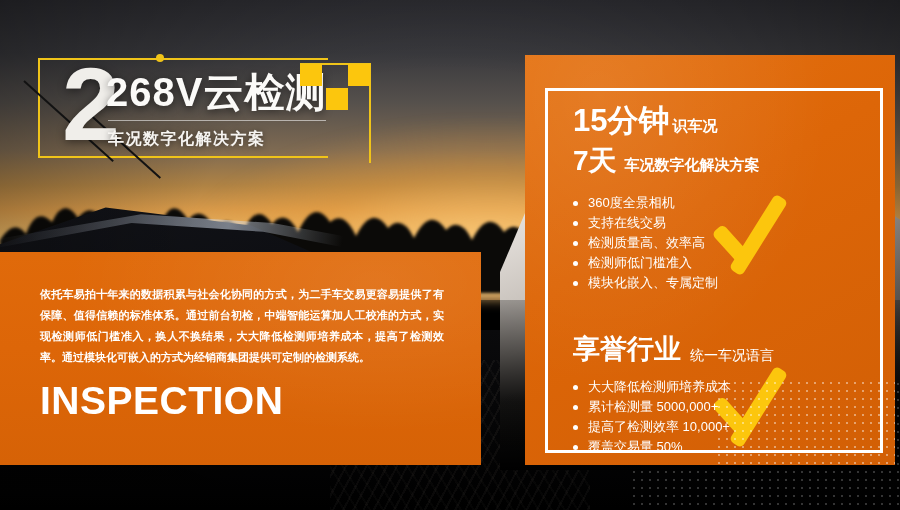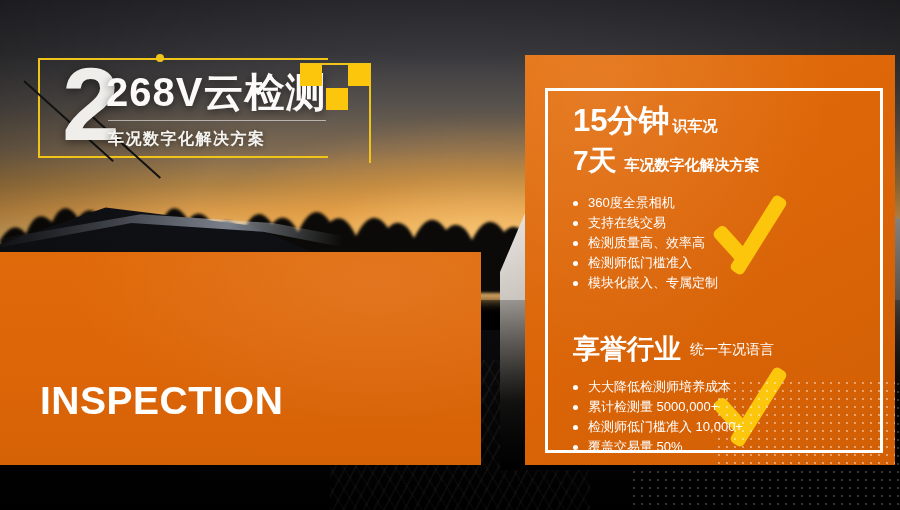--- a/index.html
+++ b/index.html
@@ -197,21 +197,21 @@
     display: flex; align-items: baseline; gap: 3px;
     color: #ffffff; margin-bottom: 4px;
   }
   .h-big .num { font-size: 31px; font-weight: 700; line-height: 36px; letter-spacing: 0; }
   .h-big .tail { font-size: 15px; font-weight: 700; line-height: 20px; }
   .h-big2 { margin-top: 2px; margin-bottom: 14px; gap: 8px; }
   .h-big2 .num { font-size: 28px; }
   .h-big2 .tail { font-size: 15px; }
 
   .h-sec {
-    display: flex; align-items: center; gap: 9px;
+    display: flex; align-items: flex-end; gap: 9px;
     color: #ffffff; margin-bottom: 12px;
   }
   .h-sec .main { font-size: 27px; font-weight: 700; line-height: 32px; }
   .h-sec .sub  { font-size: 14px; font-weight: 400; line-height: 20px; }
 
   ul.feat { list-style: none; }
   ul.feat li {
     position: relative; color: #ffffff; font-size: 13px; line-height: 20px;
     font-weight: 400; padding-left: 15px; white-space: nowrap;
     font-family: Liberation Sans, sans-serif;
@@ -257,20 +257,21 @@
   <div class="checkers">
     <div class="checker-edge"></div>
     <div class="checker-right"></div>
     <i class="sq-a"></i>
     <i class="sq-c"></i>
     <i class="sq-d"></i>
   </div>
 
   <div class="left-panel">
     <div class="gloss"></div>
+    <p class="body-copy">依托车易拍十年来的数据积累与社会化协同的方式，为二手车交易更容易提供了有保障、值得信赖的标准体系。通过前台初检，中端智能运算加人工校准的方式，实现检测师低门槛准入，换人不换结果，大大降低检测师培养成本，提高了检测效率。通过模块化可嵌入的方式为经销商集团提供可定制的检测系统。</p>
     <div class="cloud-line">
       <span class="inspection-word">INSPECTION</span>
     </div>
   </div>
 
   <div class="right-panel">
     <div class="rp-gloss"></div>
     <div class="check check-1"></div>
     <div class="check check-2"></div>
     <div class="dots-rp"></div>
@@ -295,19 +296,19 @@
       </ul>
 
       <div class="h-sec sec2">
         <span class="main">享誉行业</span>
         <span class="sub">统一车况语言</span>
       </div>
 
       <ul class="feat">
         <li>大大降低检测师培养成本</li>
         <li>累计检测量 5000,000+</li>
-        <li>检测师低门槛准入 10,000+</li>
+        <li>提高了检测效率 10,000+</li>
         <li>覆盖交易量 50%</li>
       </ul>
     </div>
   </div>
 
 </div>
 
 </body></html>

